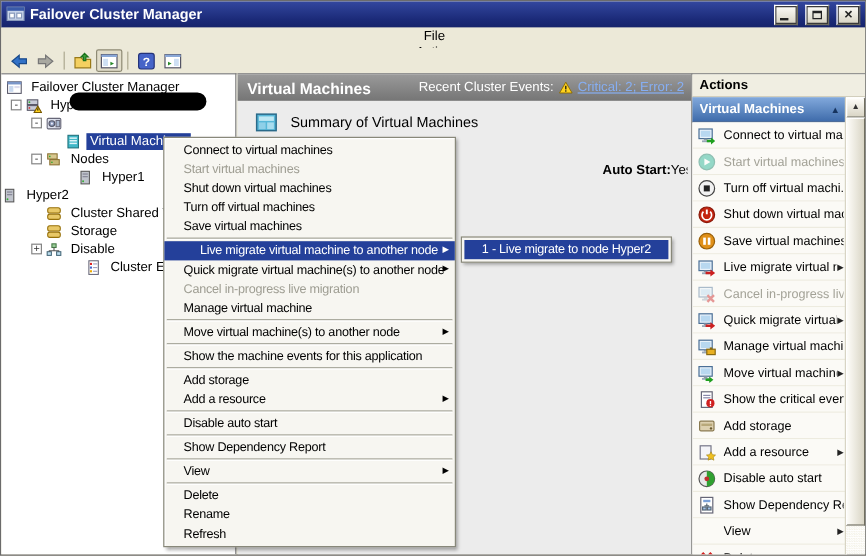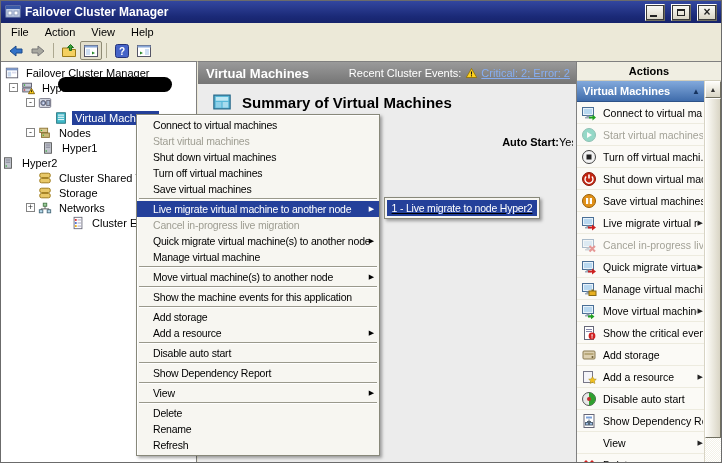--- a/index.html
+++ b/index.html
@@ -17,21 +17,21 @@
   .winbtn{width:18px;height:15px;background:linear-gradient(#fdfcf8,#d6d2c2);
     border:1px solid #fff;border-right-color:#6f6d5e;border-bottom-color:#6f6d5e;
     box-shadow:0 0 0 1px #3a3a3a inset;margin-left:2px;flex:none;position:relative;
     display:flex;align-items:center;justify-content:center;}
   .winbtn .mingl{position:absolute;left:4px;bottom:3px;width:7px;height:2px;background:#222;}
   .winbtn .maxgl{width:8px;height:7px;border:1px solid #222;border-top-width:2px;box-sizing:border-box;}
   .winbtn .xgl{font-size:12px;font-weight:bold;line-height:10px;color:#222;}
 
   
   #menubar{position:absolute;left:0;top:22px;right:0;height:17px;display:flex;
-    align-items:center;padding-left:2px;background:#ece9d8;}
+    align-items:center;padding-left:2px;background:#ece9d8;flex-direction:column;}
   .mb-item{padding:1px 8px;}
   #toolbar{position:absolute;left:0;top:39px;right:0;height:21px;display:flex;
     align-items:center;padding-left:4px;background:#ece9d8;border-bottom:1px solid #b8b4a0;}
   .tb{width:22px;height:19px;display:flex;align-items:center;justify-content:center;flex:none;}
   .tb svg{width:16px;height:16px;}
   .tb.pressed{border:1px solid #8e8a74;background:#e2decb;border-radius:2px;box-sizing:border-box;}
   .tsep{width:1px;height:15px;background:#aca890;margin:0 4px;flex:none;}
 
   
   #tree-panel{position:absolute;left:0;top:60px;width:196px;bottom:0;background:#fff;
@@ -49,30 +49,30 @@
   #content{position:absolute;left:197px;top:60px;width:378px;bottom:0;background:#ececec;
     border-top:1px solid #808080;box-sizing:border-box;}
   #chead{height:22px;background:linear-gradient(#9a9a9a,#757575);display:flex;align-items:center;
     padding:0 6px 0 8px;color:#fff;overflow:hidden;white-space:nowrap;}
   #chead .t{font-weight:bold;font-size:13px;flex:1;}
   #chead .ev-label{font-weight:normal;margin-right:4px;}
   #chead .warn{width:13px;height:12px;margin-right:3px;flex:none;}
   #chead a{color:#86aef2;text-decoration:underline;}
   #summary-row{display:flex;align-items:center;gap:10px;padding:8px 0 0 14px;}
   #summary-row .sicon{width:20px;height:20px;flex:none;}
-  #summary-row .st{font-weight:bold;font-size:15px;}
+  #summary-row .st{font-weight:normal;font-size:12px;}
   #autostart{position:absolute;top:74px;right:3px;display:flex;align-items:center;}
   #autostart .lab{font-weight:bold;margin-right:0;}
   #autostart .val{display:inline-block;max-width:14px;overflow:hidden;white-space:nowrap;}
 
   
   #actions{position:absolute;left:575px;top:60px;right:0;bottom:0;background:#f6f5ee;
     border-top:1px solid #808080;border-left:1px solid #808080;box-sizing:border-box;}
   #actions-title{height:19px;font-weight:bold;padding:3px 6px 0;box-sizing:border-box;
-    background:#f0eee2;border-bottom:1px solid #d2cebc;text-align:center;}
+    background:#f0eee2;border-bottom:1px solid #d2cebc;}
   #asec{position:absolute;top:19px;left:0;width:129px;height:21px;
     background:linear-gradient(#82a9dc,#3f6cab);border-bottom:1px solid #2d5288;
     display:flex;align-items:center;padding:0 6px;box-sizing:border-box;color:#fff;font-weight:bold;}
   #asec .lbl{flex:1;white-space:nowrap;overflow:hidden;}
   #asec .col{font-size:8px;color:#16335e;}
   #alist{position:absolute;top:40px;left:0;width:129px;bottom:0;background:#fbfaf6;overflow:hidden;}
   .arow{height:22px;display:flex;align-items:center;padding:0 3px 0 4px;
     border-bottom:1px solid #edebdf;box-sizing:border-box;background:#fbfaf6;}
   .aicon{width:16px;height:16px;margin-right:6px;flex:none;}
   .albl{flex:1;white-space:nowrap;overflow:hidden;font-size:10.5px;}
@@ -88,28 +88,28 @@
     display:flex;align-items:center;justify-content:center;font-size:7px;color:#333;}
   #asb .sthumb{position:absolute;top:17px;left:0;right:0;height:340px;background:linear-gradient(90deg,#fdfcf8,#d9d5c5);
     border:1px solid #fff;border-right-color:#716f60;border-bottom-color:#716f60;box-sizing:border-box;}
 
   
   #cmenu{position:absolute;left:135px;top:113px;width:244px;z-index:10;background:#f7f6f1;
     border:1px solid #88887a;box-shadow:inset 1px 1px 0 #fff,2px 2px 3px rgba(0,0,0,.35);
     padding:2px 0;box-sizing:border-box;}
   .mitem{height:16px;line-height:16px;padding:0 14px 0 16px;position:relative;white-space:nowrap;
     font-size:10.5px;letter-spacing:-.2px;overflow:hidden;}
-  .mitem.hl{background:#24409a;color:#fff;}
+  .mitem.hl{background:#24409a;color:#fff;text-align:right;}
   .mitem.dis{color:#9e9d92;}
   .marrow{position:absolute;right:5px;top:0;font-size:7px;line-height:16px;}
   .msep{height:0;border-top:1px solid #9a998c;border-bottom:1px solid #fff;margin:1px 2px;}
 
   
-  #smenu{position:absolute;left:383px;top:196px;width:156px;z-index:11;background:#f7f6f1;
-    border:1px solid #88887a;box-shadow:2px 2px 3px rgba(0,0,0,.35);padding:2px;box-sizing:border-box;text-decoration:underline;}
+  #smenu{position:absolute;left:383px;top:196px;width:176px;z-index:11;background:#f7f6f1;
+    border:1px solid #88887a;box-shadow:2px 2px 3px rgba(0,0,0,.35);padding:2px;box-sizing:border-box;}
   #smenu .mitem{padding:0;text-align:center;}
 </style>
 </head>
 <body>
 
 <div id="screen">
 
   <div id="titlebar">
     <span class="appicon">
       <svg viewBox="0 0 16 16">
@@ -245,21 +245,21 @@
         <span class="ticon">
           <svg viewBox="0 0 16 16">
             <rect x="2" y="2.5" width="9" height="5" fill="#d8c890" stroke="#8a7030"></rect>
             <rect x="4" y="8" width="9" height="5" fill="#c8b878" stroke="#8a7030"></rect>
             <circle cx="4" cy="5" r=".8" fill="#3a3"></circle>
             <circle cx="6" cy="10.5" r=".8" fill="#3a3"></circle>
           </svg>
         </span>
         <span class="tlabel">Nodes</span>
       </div>
-      <div class="trow" style="padding-left: 40px;">
+      <div class="trow" style="padding-left: 63px;">
         <span class="ticon">
           <svg viewBox="0 0 16 16">
             <rect x="4" y="2" width="8" height="12" fill="#c0c4cc" stroke="#555"></rect>
             <rect x="5.5" y="4" width="5" height="1.2" fill="#889"></rect>
             <rect x="5.5" y="6.5" width="5" height="1.2" fill="#889"></rect>
             <circle cx="6" cy="11.5" r=".9" fill="#3a3"></circle>
           </svg>
         </span>
         <span class="tlabel">Hyper1</span>
       </div>
@@ -295,21 +295,21 @@
       <div class="trow" style="padding-left: 25px;">
         <span class="texp">+</span>
         <span class="ticon">
           <svg viewBox="0 0 16 16">
             <rect x="1.5" y="10" width="4" height="3.5" fill="#bde" stroke="#467"></rect>
             <rect x="10.5" y="10" width="4" height="3.5" fill="#bde" stroke="#467"></rect>
             <rect x="6" y="2.5" width="4" height="3.5" fill="#9c9" stroke="#474"></rect>
             <path d="M8 6 v3 M8 9 H3.5 v1 M8 9 h4.5 v1" stroke="#555" fill="none"></path>
           </svg>
         </span>
-        <span class="tlabel">Networks</span>
+        <span class="tlabel">Disable</span>
       </div>
       <div class="trow" style="padding-left: 37px; margin-left: 33px;">
         <span class="ticon">
           <svg viewBox="0 0 16 16">
             <rect x="3.5" y="1.5" width="9" height="13" fill="#fff" stroke="#667"></rect>
             <rect x="4.5" y="3.5" width="2" height="2" fill="#d22"></rect>
             <rect x="7.5" y="4" width="4" height="1" fill="#99b"></rect>
             <rect x="4.5" y="7" width="2" height="2" fill="#46c"></rect>
             <rect x="7.5" y="7.5" width="4" height="1" fill="#99b"></rect>
             <rect x="4.5" y="10.5" width="2" height="2" fill="#ea0"></rect>
@@ -550,22 +550,22 @@
   </div>
 
   <div id="cmenu">
       <div class="mitem"><span>Connect to virtual machines</span></div>
       <div class="mitem dis"><span>Start virtual machines</span></div>
       <div class="mitem"><span>Shut down virtual machines</span></div>
       <div class="mitem"><span>Turn off virtual machines</span></div>
       <div class="mitem"><span>Save virtual machines</span></div>
       <div class="msep"></div>
       <div class="mitem hl"><span>Live migrate virtual machine to another node</span><span class="marrow">▶</span></div>
+      <div class="mitem"><span>Quick migrate virtual machine(s) to another node</span><span class="marrow">▶</span></div>
       <div class="mitem dis"><span>Cancel in-progress live migration</span></div>
-      <div class="mitem"><span>Quick migrate virtual machine(s) to another node</span><span class="marrow">▶</span></div>
       <div class="mitem"><span>Manage virtual machine</span></div>
       <div class="msep"></div>
       <div class="mitem"><span>Move virtual machine(s) to another node</span><span class="marrow">▶</span></div>
       <div class="msep"></div>
       <div class="mitem"><span>Show the machine events for this application</span></div>
       <div class="msep"></div>
       <div class="mitem"><span>Add storage</span></div>
       <div class="mitem"><span>Add a resource</span><span class="marrow">▶</span></div>
       <div class="msep"></div>
       <div class="mitem"><span>Disable auto start</span></div>

